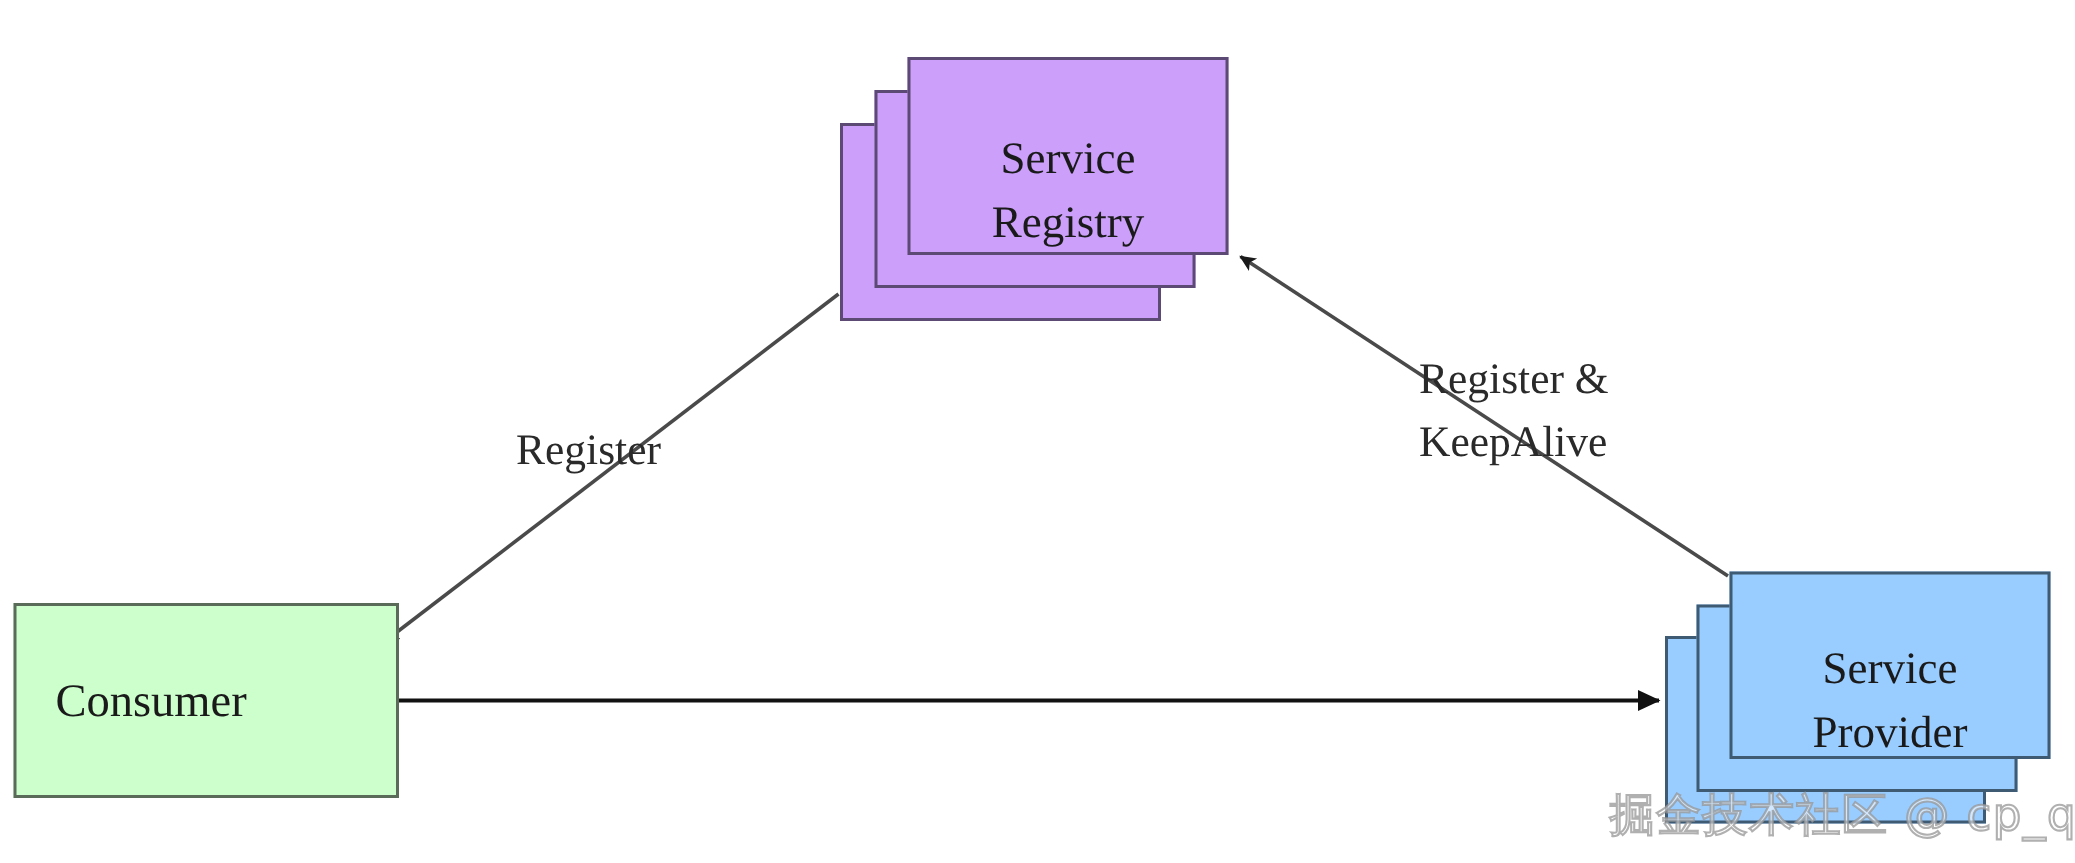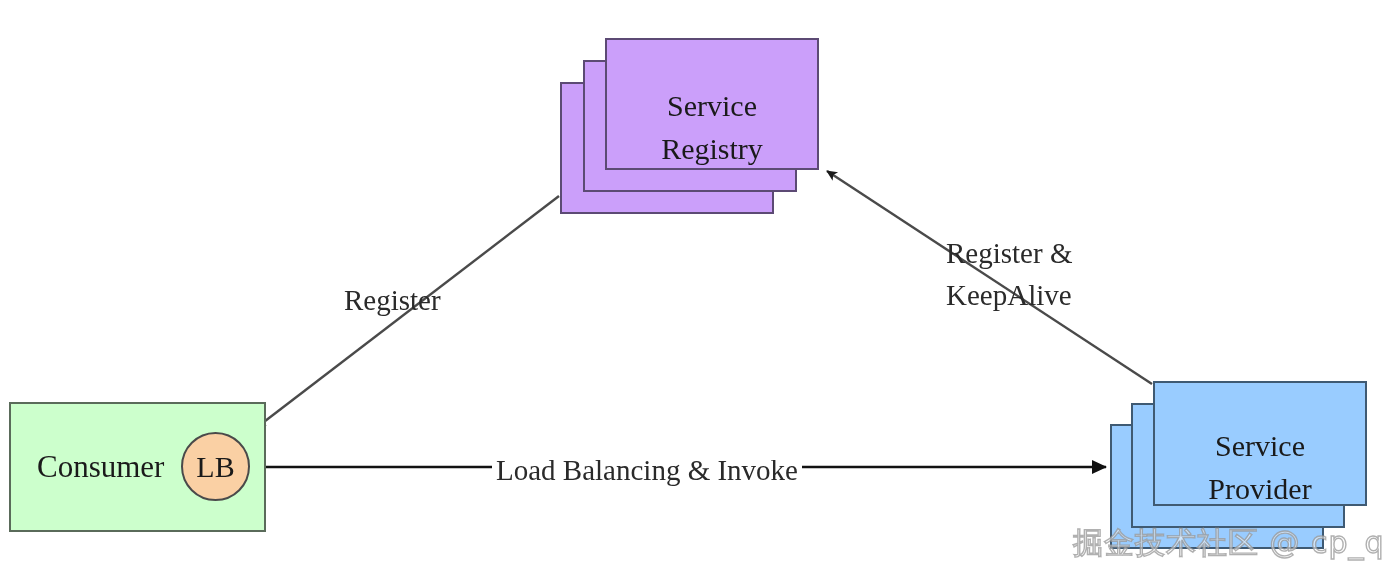--- a/index.html
+++ b/index.html
@@ -143,26 +143,22 @@
   <div class="stack-shadow provider-fill" id="provider-mid"></div>
   <div class="node-box provider-fill" id="provider-front">
     <span class="node-text">Service
 Provider</span>
   </div>
 
   <div class="node-box" id="consumer-box">
     <span id="consumer-label">Consumer</span>
   </div>
 
-  <div id="lb-circle">
-    <span>LB</span>
-  </div>
 
   <div class="edge-label" id="label-discover">Register</div>
 
   <div class="edge-label" id="label-register">Register &amp;
 KeepAlive</div>
 
-  <div class="edge-label" id="label-invoke">Load Balancing &amp; Invoke</div>
 
   <div id="watermark">掘金技术社区 @ cp_qwq</div>
 
 </div>
 
 </body></html>

